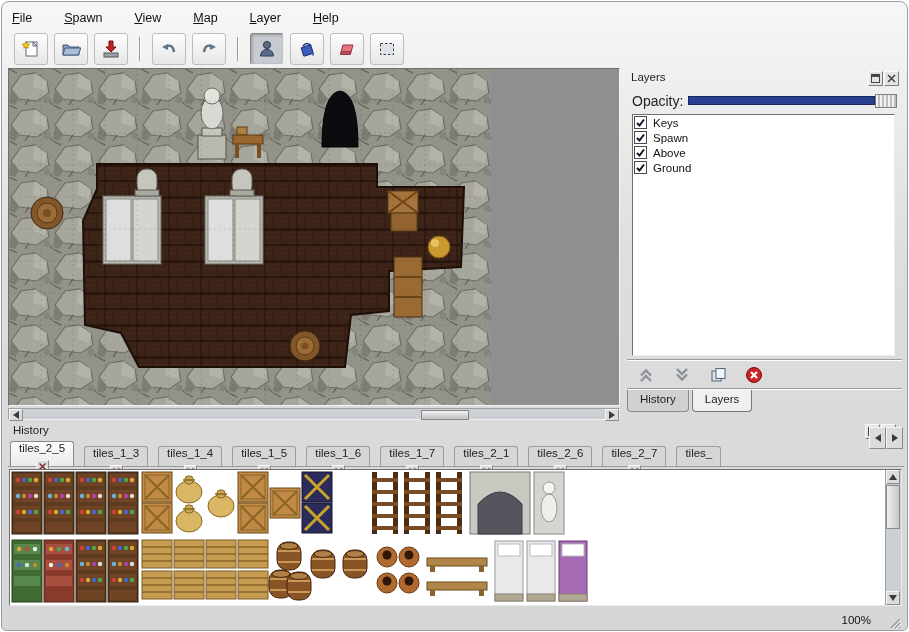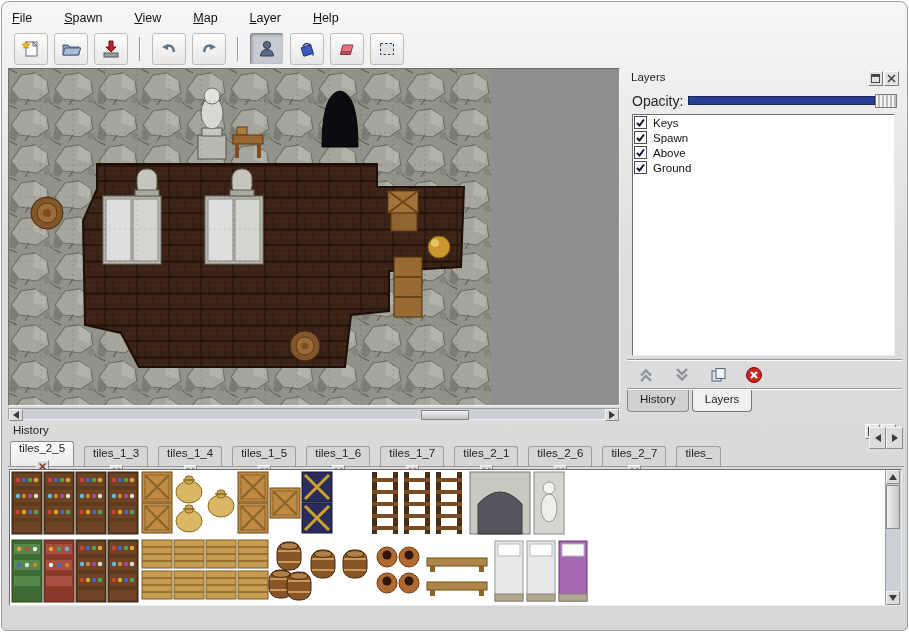--- a/index.html
+++ b/index.html
@@ -593,14 +593,21 @@
             <span class="tri-up"></span>
           </span>
         <span class="vs-thumb"></span>
         <span class="vs-btn" style="bottom:0;">
             <span class="tri-down"></span>
           </span>
       </div>
     </div>
   </div>
 
+  <div class="statusbar">
+    <span class="zoom-text">100%</span>
+    <svg class="grip" width="12" height="12">
+      <path d="M11 2 L2 11 M11 6 L6 11 M11 10 L10 11" stroke="#9a9a9a" stroke-width="1.5"></path>
+      <path d="M12 3 L3 12 M12 7 L7 12" stroke="#fdfdfd" stroke-width="1"></path>
+    </svg>
+  </div>
 
 </div>
 
 </body></html>

